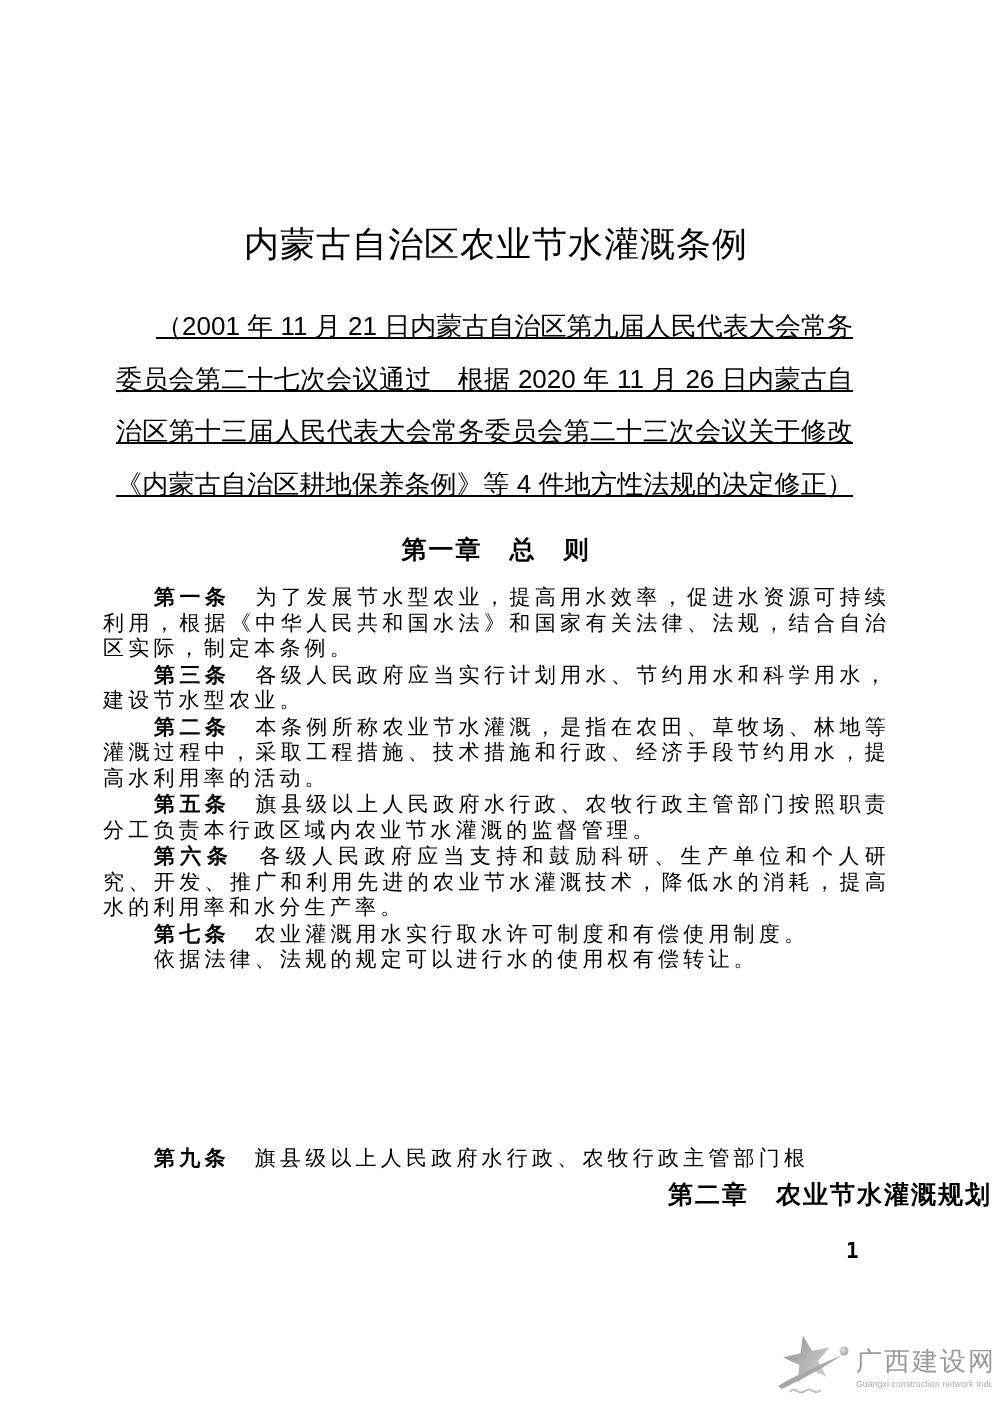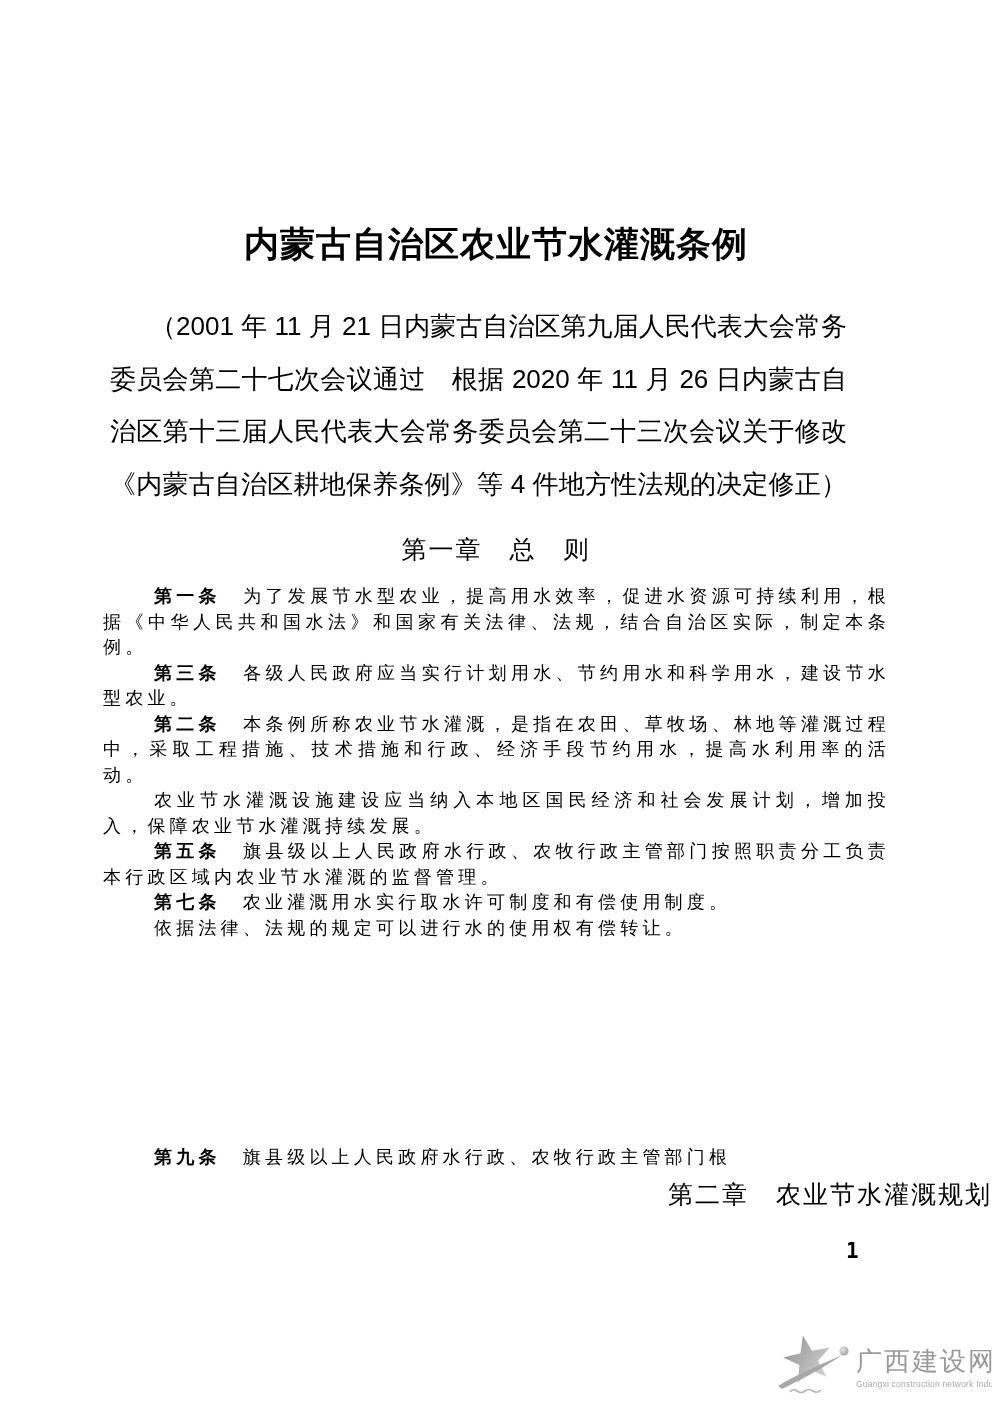--- a/index.html
+++ b/index.html
@@ -12,52 +12,53 @@
     color: #000000;
     overflow: hidden;
     margin: 0 auto;
   }
   .doc-title {
     position: absolute;
     top: 221px; left: 0; width: 100%;
     margin: 0;
     text-align: center;
     font-family: "Liberation Sans", sans-serif;
-    font-weight: bold;
+    font-weight: normal;
     font-size: 35px;
     letter-spacing: 1px;
   }
   .preamble {
     position: absolute;
-    top: 300px; left: 110px; width: 737px;
+    top: 300px; left: 116px; width: 737px;
     margin: 0;
     font-family: "Liberation Sans", sans-serif;
     font-size: 26px;
     line-height: 52.5px;
     text-align: justify;
     text-align-last: justify;
     text-indent: 40px;
+    text-decoration: underline;
   }
   .chapter-heading {
     position: absolute;
     left: 0; width: 100%;
     margin: 0;
     text-align: center;
     font-family: "Liberation Sans", sans-serif;
-    font-weight: normal;
+    font-weight: bold;
     font-size: 25px;
     letter-spacing: 2px;
   }
   .ch1-heading { top: 533px; }
   .ch2-heading { top: 1178px; text-align: right; }
   .body-block {
     position: absolute;
     left: 103px; width: 787px;
     font-family: "Liberation Serif", serif;
-    font-size: 18px;
+    font-size: 21px;
     line-height: 25.5px;
     letter-spacing: 4.2px;
     text-align: justify;
   }
   .ch1-body { top: 584px; }
   .ch2-body { top: 1145px; }
   .article { margin: 0; text-indent: 51px; }
   .article-label {
     font-family: "Liberation Sans", sans-serif;
     font-weight: bold;
@@ -101,22 +102,22 @@
 
   <h1 class="doc-title">内蒙古自治区农业节水灌溉条例</h1>
 
   <p class="preamble">（2001 年 11 月 21 日内蒙古自治区第九届人民代表大会常务委员会第二十七次会议通过　根据 2020 年 11 月 26 日内蒙古自治区第十三届人民代表大会常务委员会第二十三次会议关于修改《内蒙古自治区耕地保养条例》等 4 件地方性法规的决定修正）</p>
 
   <h2 class="chapter-heading ch1-heading">第一章　总　则</h2>
   <div class="body-block ch1-body" id="chapter-1-articles">
       <p class="article"><span class="article-label">第一条</span>　为了发展节水型农业，提高用水效率，促进水资源可持续利用，根据《中华人民共和国水法》和国家有关法律、法规，结合自治区实际，制定本条例。</p>
       <p class="article"><span class="article-label">第三条</span>　各级人民政府应当实行计划用水、节约用水和科学用水，建设节水型农业。</p>
       <p class="article"><span class="article-label">第二条</span>　本条例所称农业节水灌溉，是指在农田、草牧场、林地等灌溉过程中，采取工程措施、技术措施和行政、经济手段节约用水，提高水利用率的活动。</p>
-      <p class="article">农业节水灌溉设施建设应当纳入本地区国民经济和社会发展计划，增加投入，保障农业节水灌溉持续发展。</p>
       <p class="article"><span class="article-label">第五条</span>　旗县级以上人民政府水行政、农牧行政主管部门按照职责分工负责本行政区域内农业节水灌溉的监督管理。</p>
+      <p class="article"><span class="article-label">第六条</span>　各级人民政府应当支持和鼓励科研、生产单位和个人研究、开发、推广和利用先进的农业节水灌溉技术，降低水的消耗，提高水的利用率和水分生产率。</p>
       <p class="article"><span class="article-label">第七条</span>　农业灌溉用水实行取水许可制度和有偿使用制度。</p>
       <p class="article">依据法律、法规的规定可以进行水的使用权有偿转让。</p>
     </div>
 
   <h2 class="chapter-heading ch2-heading">第二章　农业节水灌溉规划</h2>
   <div class="body-block ch2-body" id="chapter-2-articles">
       <p class="article"><span class="article-label">第九条</span>　旗县级以上人民政府水行政、农牧行政主管部门根</p>
     </div>
 
   <div class="page-number">1</div>

